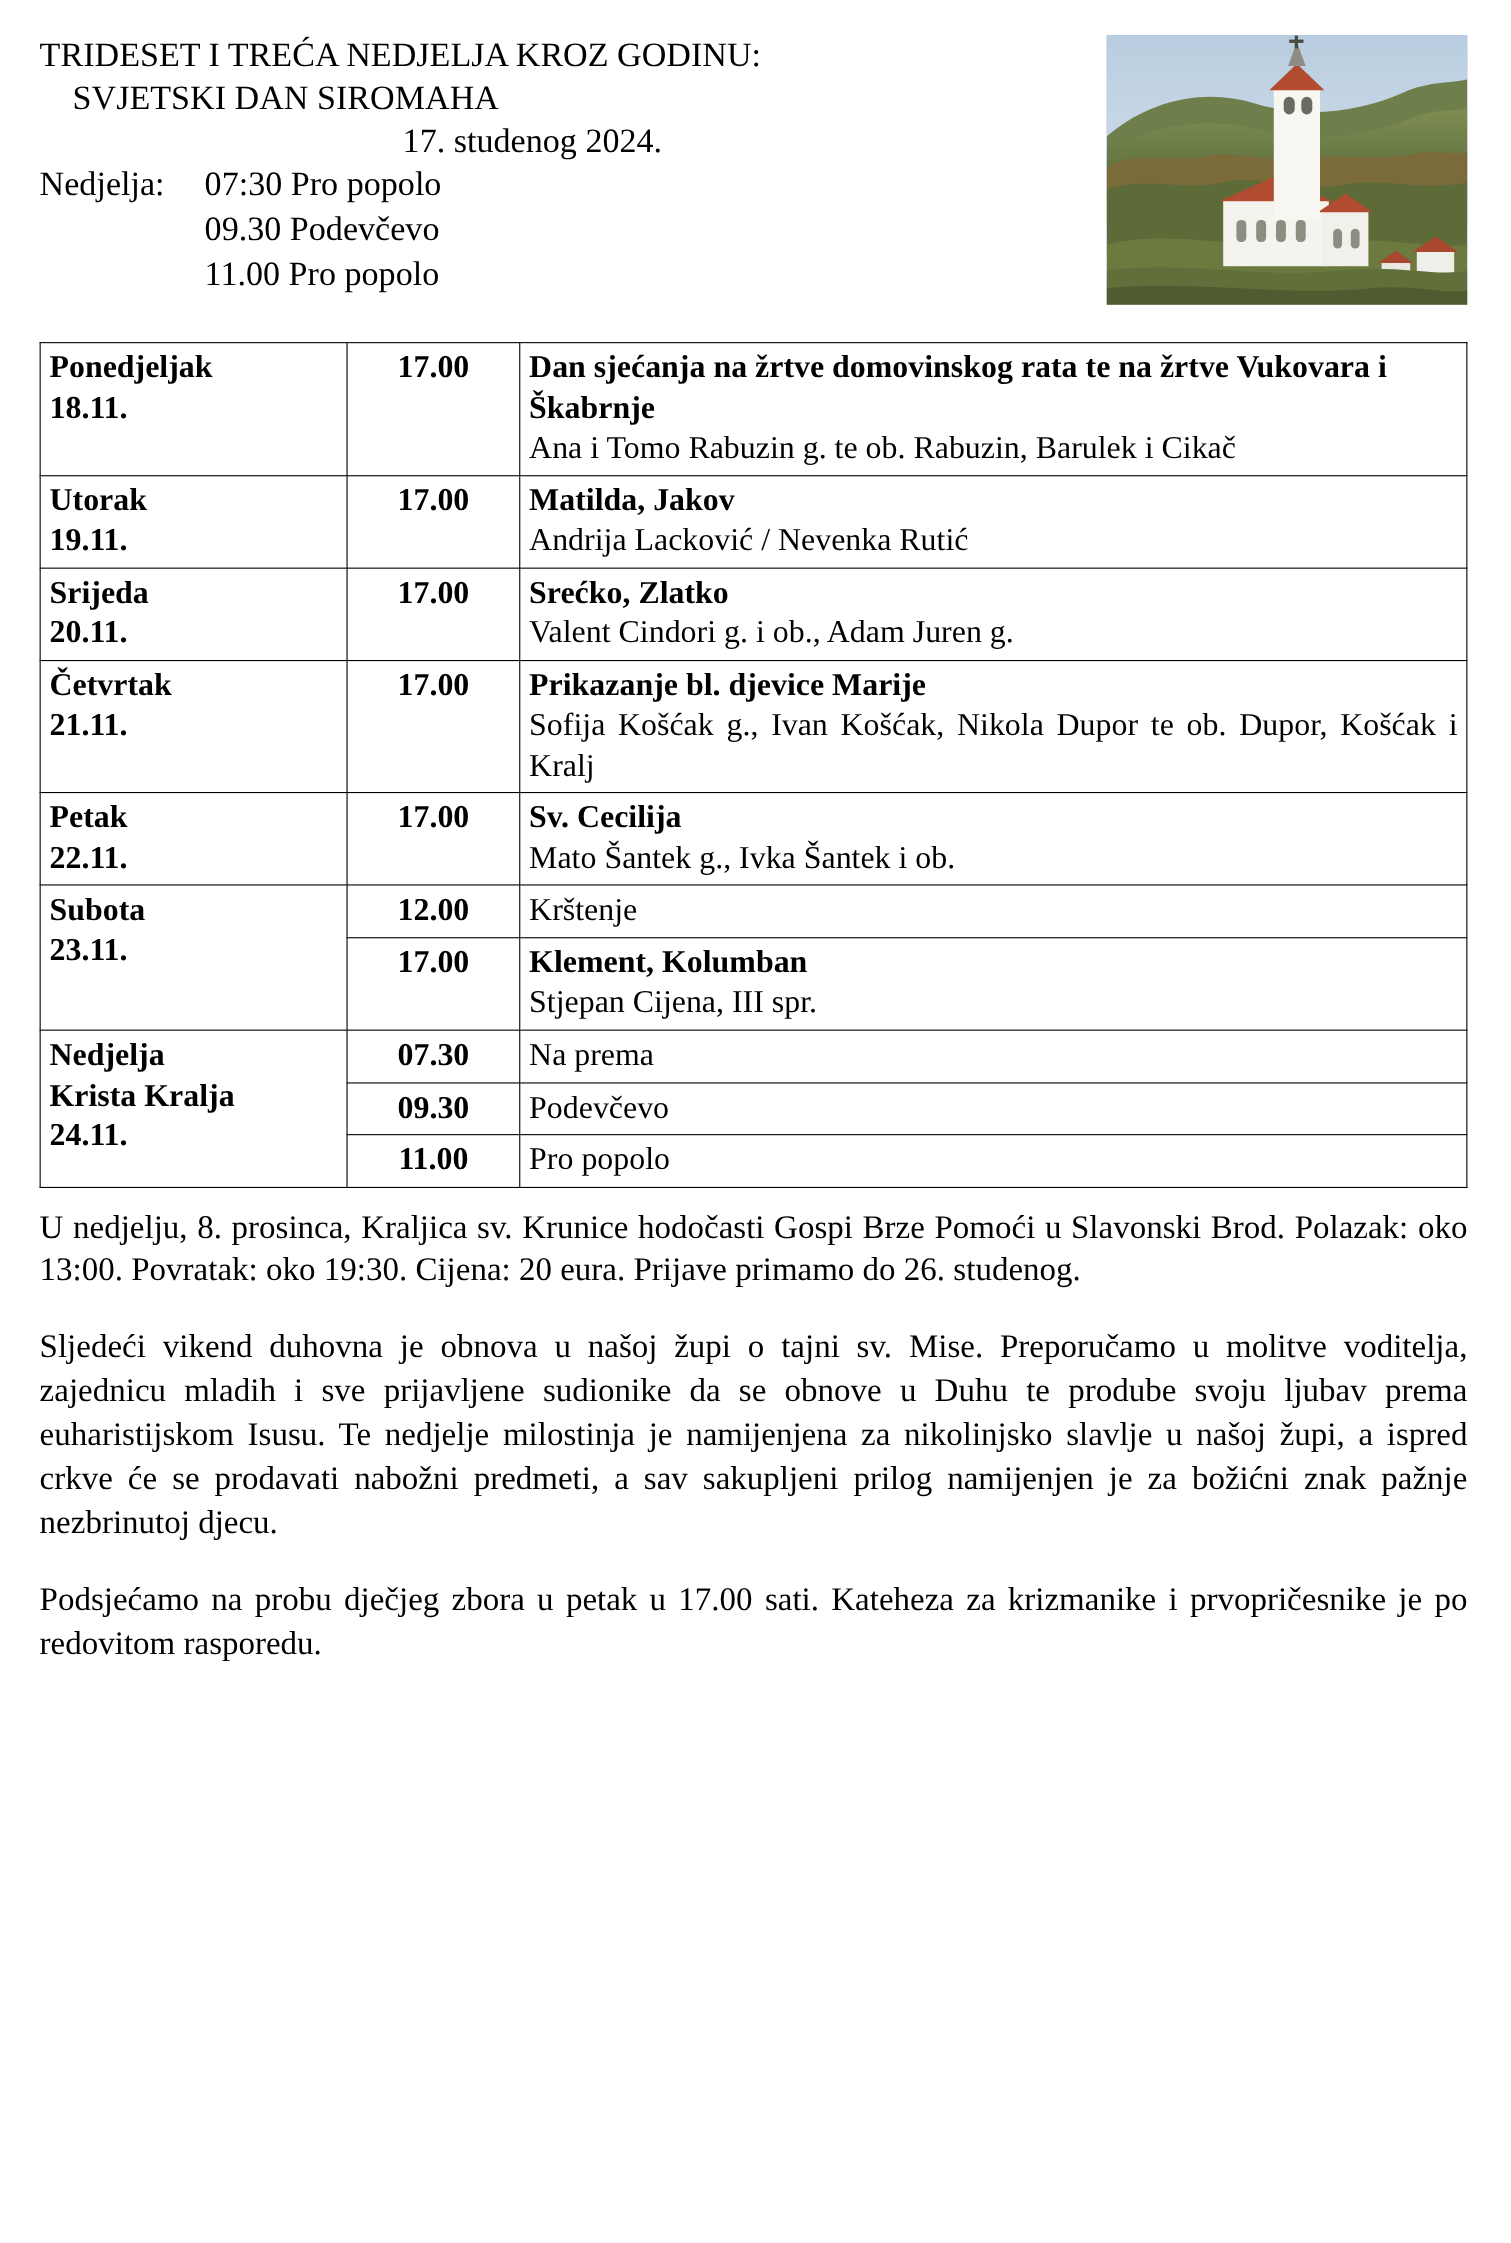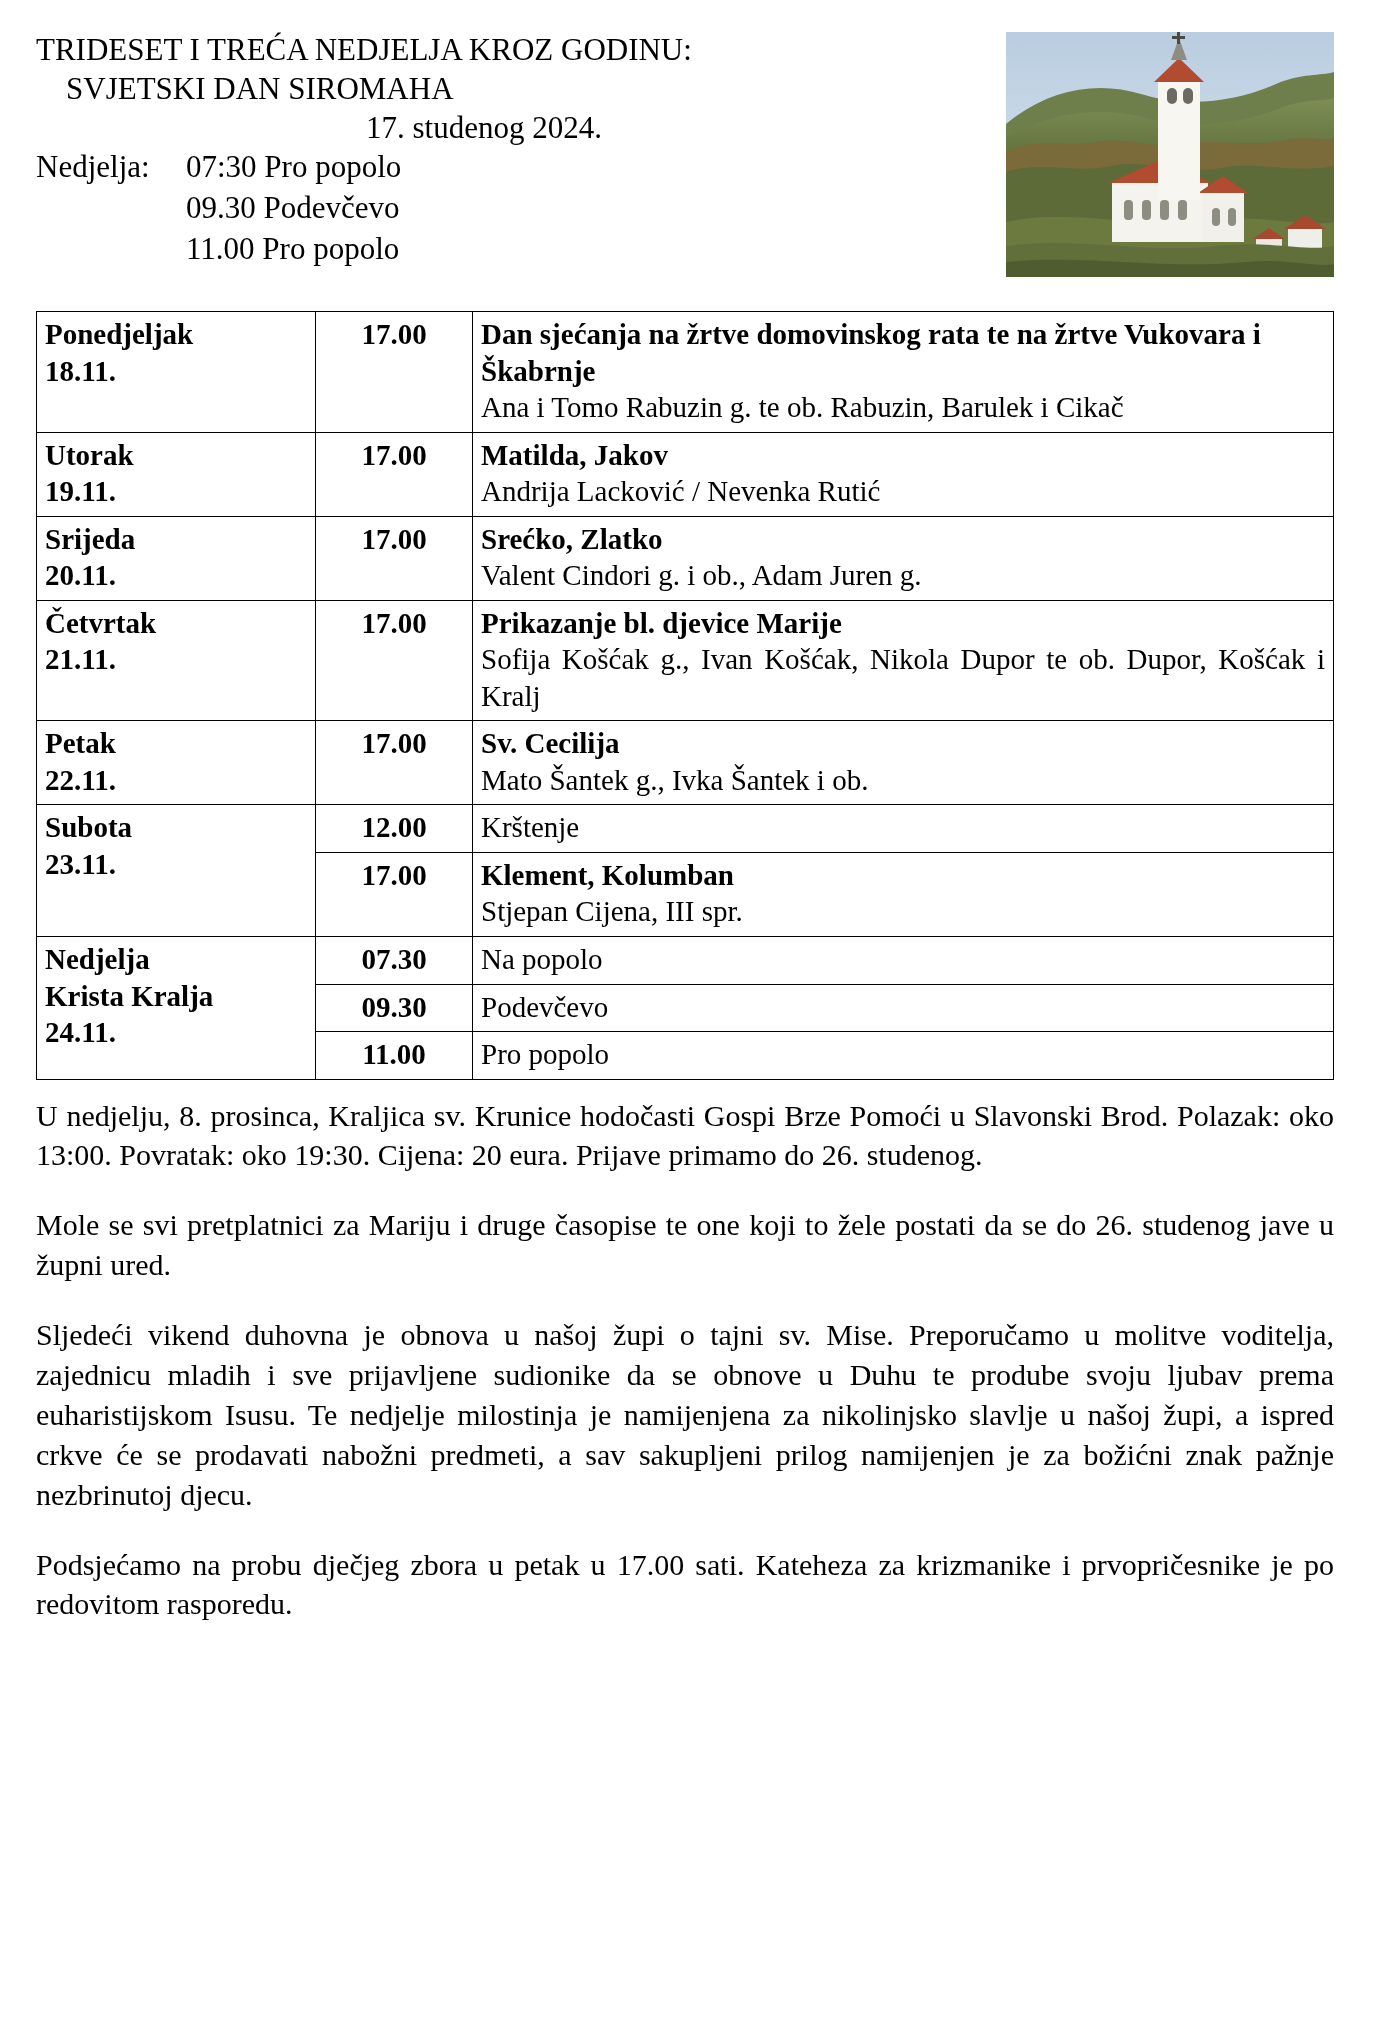--- a/index.html
+++ b/index.html
@@ -273,38 +273,37 @@
           <div class="sub nojust">Stjepan Cijena, III spr.</div>
         </td>
       </tr>
 
       <tr>
         <td class="day" rowspan="3" style="white-space:pre-line;">Nedjelja
 Krista Kralja
 24.11.</td>
         <td class="time">07.30</td>
         <td class="desc">
-          <div class="sub nojust">Na popolo</div>
+          <div class="sub nojust">Na prema</div>
         </td>
       </tr>
       <tr>
         <td class="time">09.30</td>
         <td class="desc">
           <div class="sub nojust">Podevčevo</div>
         </td>
       </tr>
       <tr>
         <td class="time">11.00</td>
         <td class="desc">
           <div class="sub nojust">Pro popolo</div>
         </td>
       </tr>
     </tbody>
   </table>
 
   <div class="body-text">
     <p>U nedjelju, 8. prosinca, Kraljica sv. Krunice hodočasti Gospi Brze Pomoći u Slavonski Brod. Polazak: oko 13:00. Povratak: oko 19:30. Cijena: 20 eura. Prijave primamo do 26. studenog.</p>
-    <p>Mole se svi pretplatnici za Mariju i druge časopise te one koji to žele postati da se do 26. studenog jave u župni ured.</p>
     <p>Sljedeći vikend duhovna je obnova u našoj župi o tajni sv. Mise. Preporučamo u molitve voditelja, zajednicu mladih i sve prijavljene sudionike da se obnove u Duhu te produbе svoju ljubav prema euharistijskom Isusu. Te nedjelje milostinja je namijenjena za nikolinjsko slavlje u našoj župi, a ispred crkve će se prodavati nabožni predmeti, a sav sakupljeni prilog namijenjen je za božićni znak pažnje nezbrinutoj djecu.</p>
     <p>Podsjećamo na probu dječjeg zbora u petak u 17.00 sati. Kateheza za krizmanike i prvopričesnike je po redovitom rasporedu.</p>
   </div>
 
 </div>
 
 </body></html>

